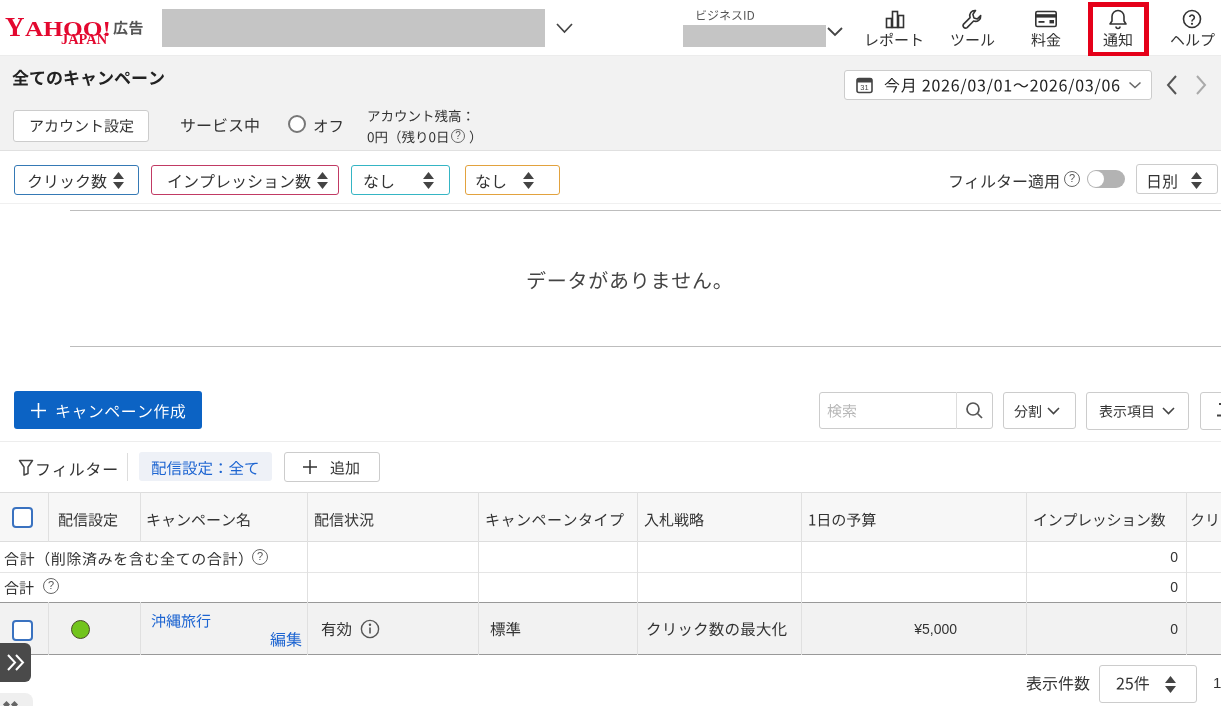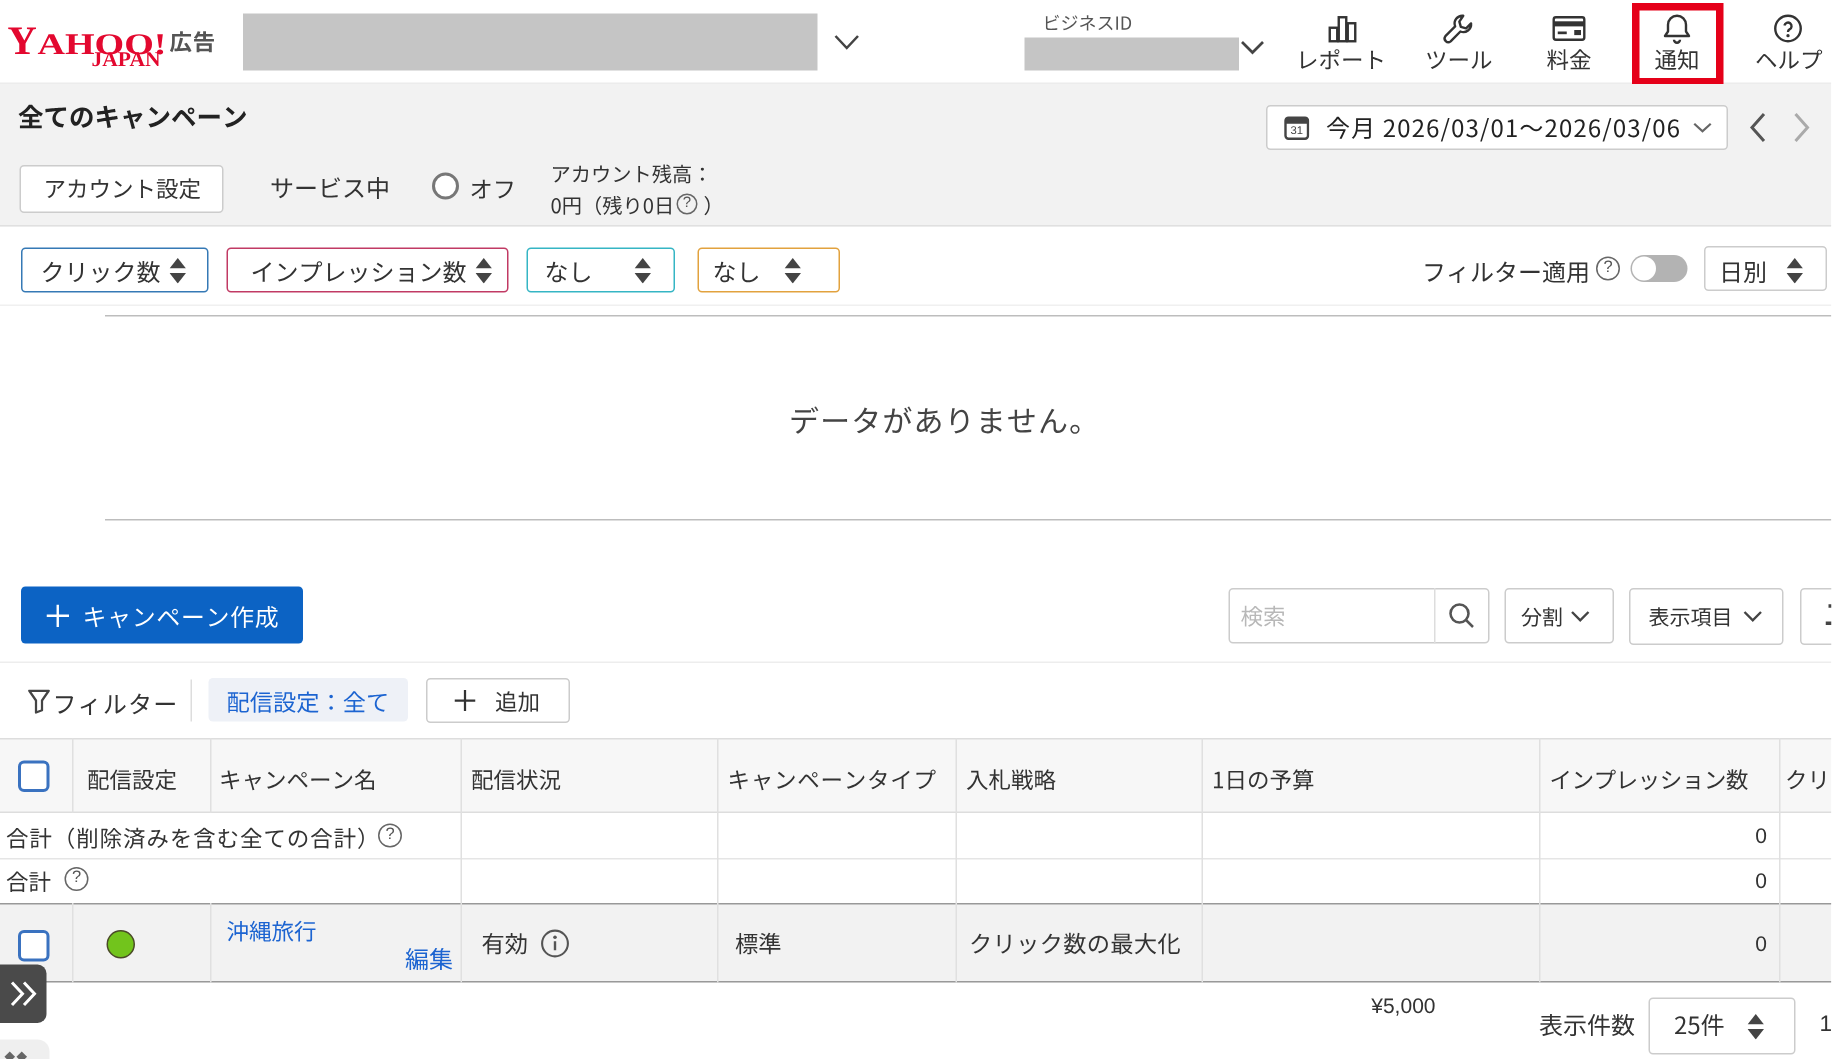--- a/index.html
+++ b/index.html
@@ -747,21 +747,21 @@
         <use href="#g57" x="1013"></use>
         <use href="#g58" x="2026"></use>
         <use href="#g56" x="3039"></use>
         <use href="#g59" x="4052"></use>
         <use href="#g103" x="5065"></use>
         <use href="#g125" x="6077"></use>
         <use href="#g126" x="7090"></use>
         <use href="#g127" x="8103"></use>
       </g>
     </svg>
-  <div class="num" style="left:801px;top:621px;width:156px;margin-top:41px;">¥5,000</div>
+  <div class="num" style="left:801px;top:621px;width:156px;">¥5,000</div>
   <div class="num" style="left:1026px;top:621px;width:152px;">0</div>
 
   <div class="abs" style="left:0;top:643px;width:31px;height:39px;background:#4a4a4a;border-radius:0 6px 6px 0;">
     <svg style="position:absolute;left:6px;top:10px;" width="20" height="19" viewBox="0 0 20 19">
       <path d="M2 2 L9 9.5 L2 17 M10 2 L17 9.5 L10 17" fill="none" stroke="#fff" stroke-width="2"></path>
     </svg>
   </div>
   <div class="abs" style="left:0;top:693px;width:33px;height:20px;background:#efefef;border-radius:0 8px 0 0;">
     <div style="position:absolute;left:4px;top:9px;width:5px;height:5px;background:#666;transform:rotate(45deg);"></div>
     <div style="position:absolute;left:12px;top:9px;width:5px;height:5px;background:#666;transform:rotate(45deg);"></div>

